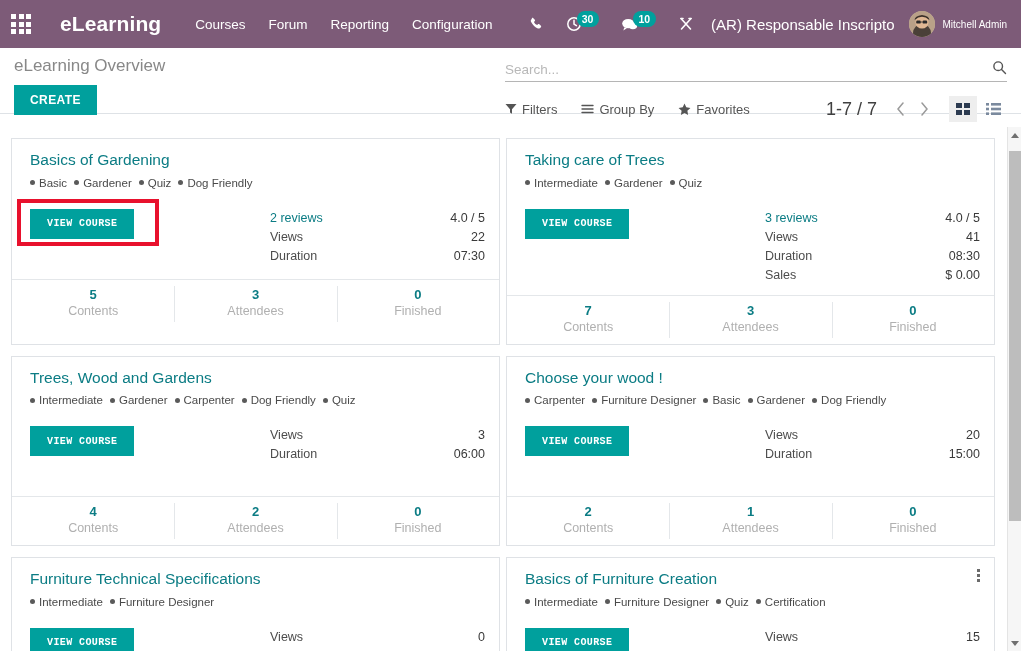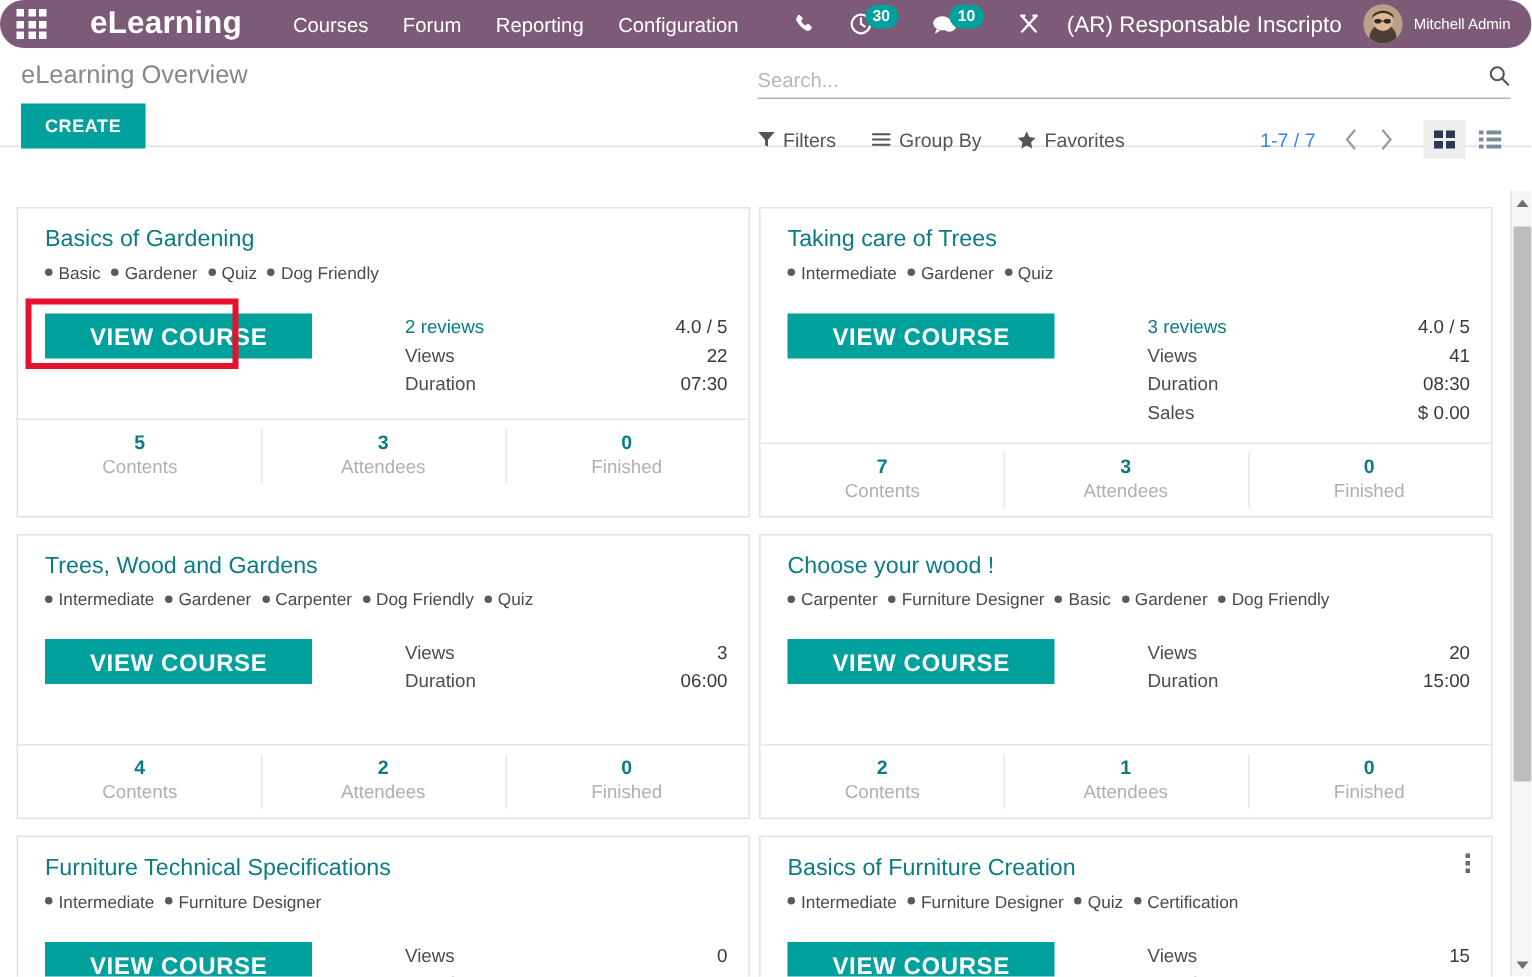--- a/index.html
+++ b/index.html
@@ -6,28 +6,27 @@
   html, body {
     width: 1021px; height: 651px;
     overflow: hidden;
     background: #ffffff;
     font-family: "Liberation Sans", sans-serif;
     -webkit-font-smoothing: antialiased;
   }
 
   
   .navbar {
-    height: 32px;
+    height: 48px;
     background: #7d5b78;
     display: flex;
     align-items: center;
     color: #ffffff;
     position: relative;
     z-index: 20;
-    border-radius: 20px;
   }
   .apps-launcher {
     width: 42px; height: 40px;
     display: flex; align-items: center; justify-content: center;
     cursor: pointer;
   }
   .grid-icon { display: grid; grid-template-columns: repeat(3,5px); grid-gap: 2.5px; }
   .grid-icon i { width: 5px; height: 5px; background: #ffffff; display: block; }
 
   .brand {
@@ -164,21 +163,21 @@
     cursor: pointer;
     margin-right: 24px;
     white-space: nowrap;
   }
   .pager {
     margin-left: auto;
     display: flex;
     align-items: center;
     gap: 2px;
   }
-  .pager-value { font-size: 13px; color: #3b82f6; margin-right: 10px; white-space: nowrap; }
+  .pager-value { font-size: 18px; color: #404040; margin-right: 10px; white-space: nowrap; }
   .pager-btn {
     width: 22px; height: 24px;
     display: flex; align-items: center; justify-content: center;
     color: #9a9a9a; cursor: pointer;
   }
   .view-switcher { display: flex; align-items: center; margin-left: 14px; gap: 2px; }
   .view-btn {
     width: 28px; height: 26px;
     display: flex; align-items: center; justify-content: center;
     cursor: pointer;
@@ -233,27 +232,27 @@
 
   .kcard-mid {
     display: flex;
     padding: 14px 14px 0 18px;
     min-height: 74px;
   }
   .btn-view {
     background: #00a09d;
     color: #ffffff;
     border: none;
-    font-size: 16px;
+    font-size: 10px;
     font-weight: bold;
     letter-spacing: .4px;
-    padding: 8px 30px;
+    padding: 8px 17px;
     height: 30px;
     cursor: pointer;
-    font-family: Liberation Sans, sans-serif;
+    font-family: Liberation Mono, monospace;
     align-self: flex-start;
     white-space: nowrap;
   }
   .btn-wrap { width: 240px; flex: 0 0 240px; }
   .btn-wrap.highlighted { position: relative; }
   .btn-wrap.highlighted::after {
     content: "";
     position: absolute;
     left: -13px; top: -10px;
     width: 134px; height: 39px;

